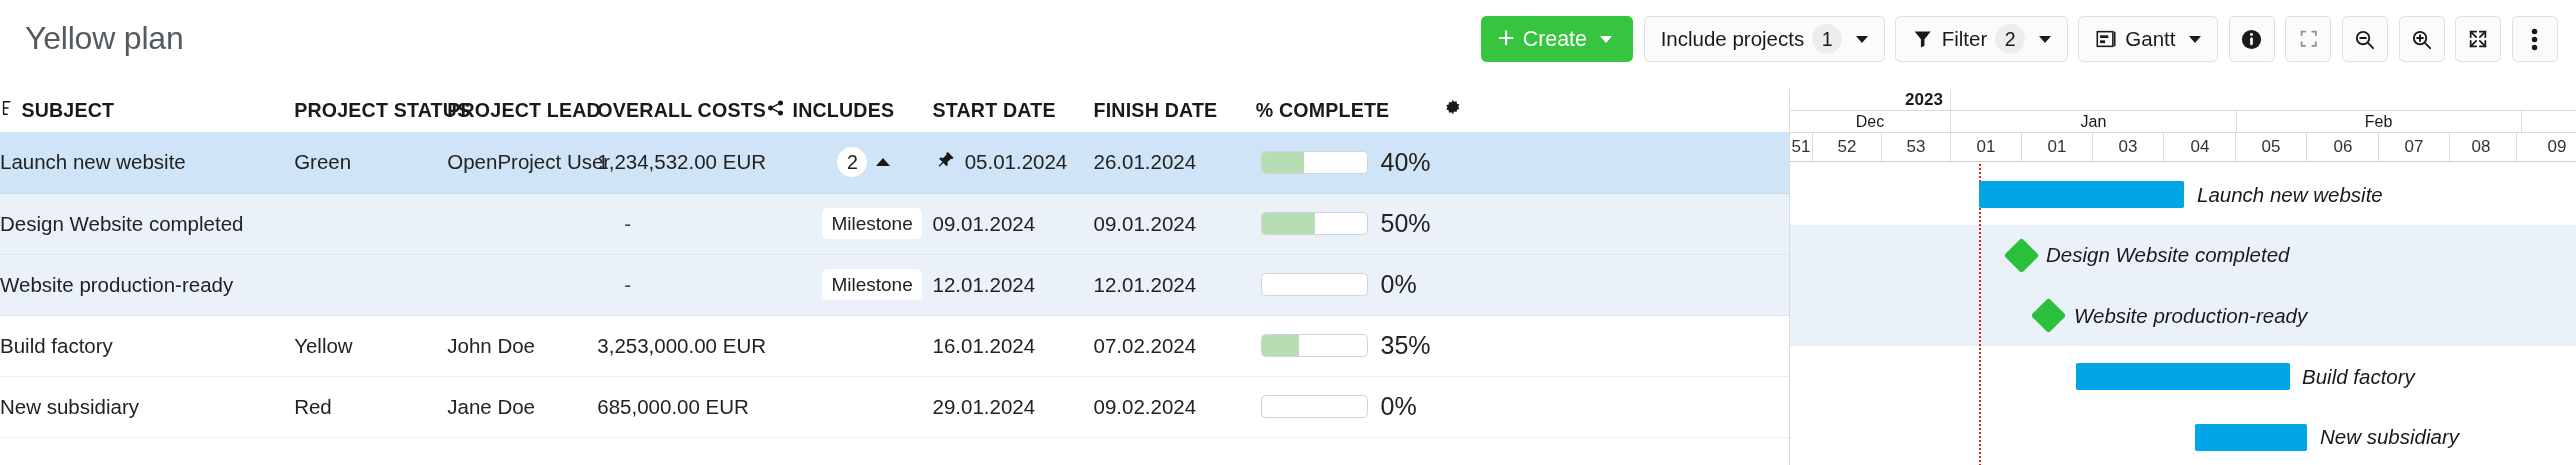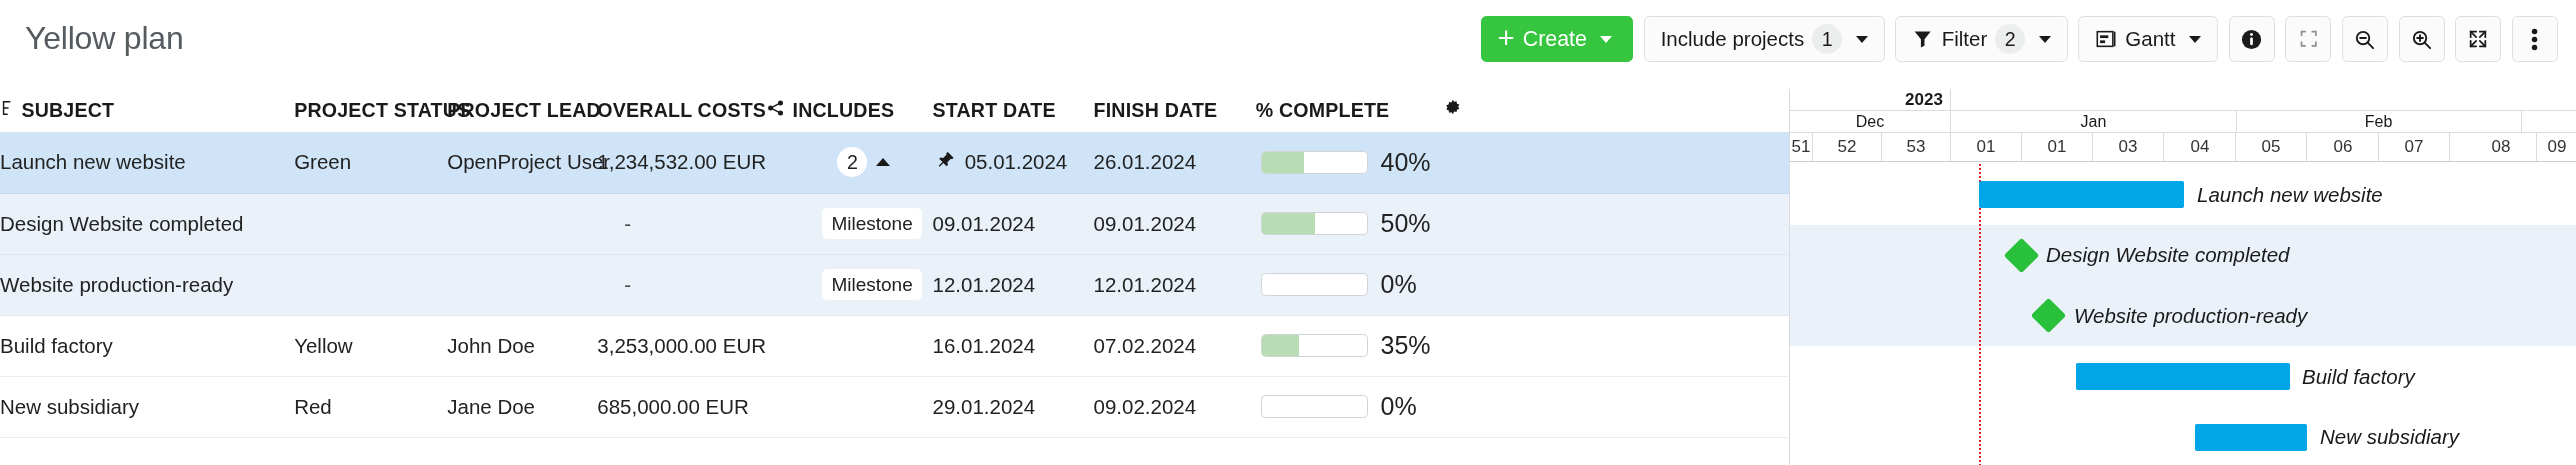--- a/index.html
+++ b/index.html
@@ -470,21 +470,21 @@
             <div class="g-cell" style="left: 0px; width: 23px;">51</div>
             <div class="g-cell" style="left: 23px; width: 69px;">52</div>
             <div class="g-cell" style="left: 92px; width: 69px;">53</div>
             <div class="g-cell" style="left: 161px; width: 71px;">01</div>
             <div class="g-cell" style="left: 232px; width: 71px;">01</div>
             <div class="g-cell" style="left: 303px; width: 71px;">03</div>
             <div class="g-cell" style="left: 375px; width: 71px;">04</div>
             <div class="g-cell" style="left: 446px; width: 71px;">05</div>
             <div class="g-cell" style="left: 518px; width: 71px;">06</div>
             <div class="g-cell" style="left: 589px; width: 71px;">07</div>
-            <div class="g-cell" style="left: 676px; width: 71px;">08</div>
+            <div class="g-cell" style="left: 656px; width: 71px;">08</div>
             <div class="g-cell" style="left: 732px; width: 71px;">09</div>
           </div>
       </div>
 
       <div class="g-body" id="g-body">
         <div class="g-grid" id="g-grid">
             <div class="g-vline month" style="left: 0px;"></div>
             <div class="g-vline" style="left: 23px;"></div>
             <div class="g-vline" style="left: 92px;"></div>
             <div class="g-vline month" style="left: 161px;"></div>

